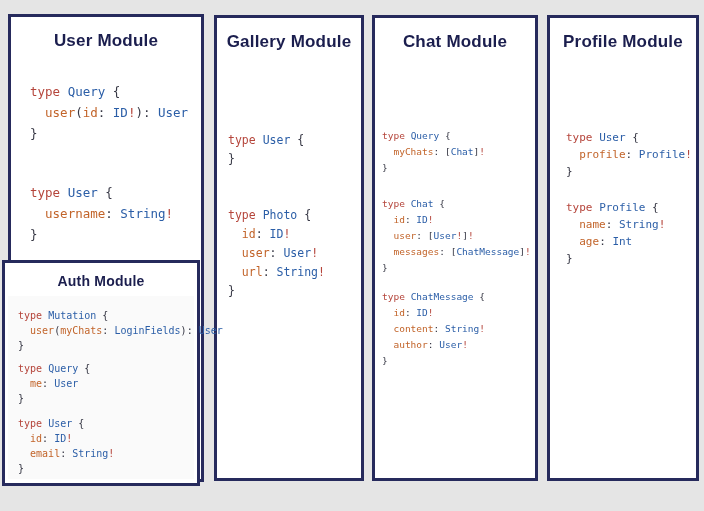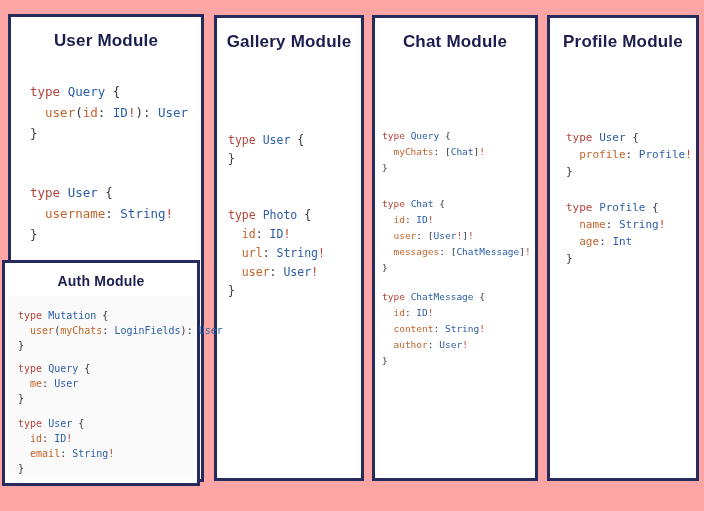--- a/index.html
+++ b/index.html
@@ -1,17 +1,17 @@
 <!DOCTYPE html>
 <html style="--border: #262a5c; --title: #1b1e4e; --kw: #b5453b; --ty: #2b5ea7; --fld: #c2642a; --pn: #363744; --bang: #b5453b;"><head>
 <meta charset="utf-8">
 <style>
   html,body{margin:0;padding:0;background:#ffffff;}
   .page{
-    position:relative;width:704px;height:511px;background:#fca5a5;overflow:hidden;
+    position:relative;width:704px;height:511px;background:#e5e5e5;overflow:hidden;
     font-family:"Liberation Sans",sans-serif;
   }
   .panel{
     position:absolute;background:#ffffff;
     border:3px solid var(--border,#262a5c);
     box-sizing:border-box;
   }
   #panel-user   {left:8px;  top:14px; width:196px; height:468px; z-index:1;}
   #panel-gallery{left:214px;top:15px; width:150px; height:466px; z-index:1;}
   #panel-chat   {left:372px;top:15px; width:166px; height:466px; z-index:1;}
@@ -88,22 +88,22 @@
   <div class="panel" id="panel-gallery">
     <div class="panel-title">Gallery Module</div>
     <div class="code-area" id="code-gallery">
         <div class="code-block">
           <div class="code-line"><span class="tok-k">type</span><span class="tok-p"> </span><span class="tok-t">User</span><span class="tok-p"> {</span></div>
           <div class="code-line"><span class="tok-p">}</span></div>
         </div>
         <div class="code-block">
           <div class="code-line"><span class="tok-k">type</span><span class="tok-p"> </span><span class="tok-t">Photo</span><span class="tok-p"> {</span></div>
           <div class="code-line"><span class="tok-p">  </span><span class="tok-f">id</span><span class="tok-p">: </span><span class="tok-t">ID</span><span class="tok-b">!</span></div>
+          <div class="code-line"><span class="tok-p">  </span><span class="tok-f">user</span><span class="tok-p">: </span><span class="tok-t">User</span><span class="tok-b">!</span></div>
           <div class="code-line"><span class="tok-p">  </span><span class="tok-f">url</span><span class="tok-p">: </span><span class="tok-t">String</span><span class="tok-b">!</span></div>
-          <div class="code-line"><span class="tok-p">  </span><span class="tok-f">user</span><span class="tok-p">: </span><span class="tok-t">User</span><span class="tok-b">!</span></div>
           <div class="code-line"><span class="tok-p">}</span></div>
         </div>
       </div>
   </div>
 
   <div class="panel" id="panel-chat">
     <div class="panel-title">Chat Module</div>
     <div class="code-area" id="code-chat">
         <div class="code-block">
           <div class="code-line"><span class="tok-k">type</span><span class="tok-p"> </span><span class="tok-t">Query</span><span class="tok-p"> {</span></div>

